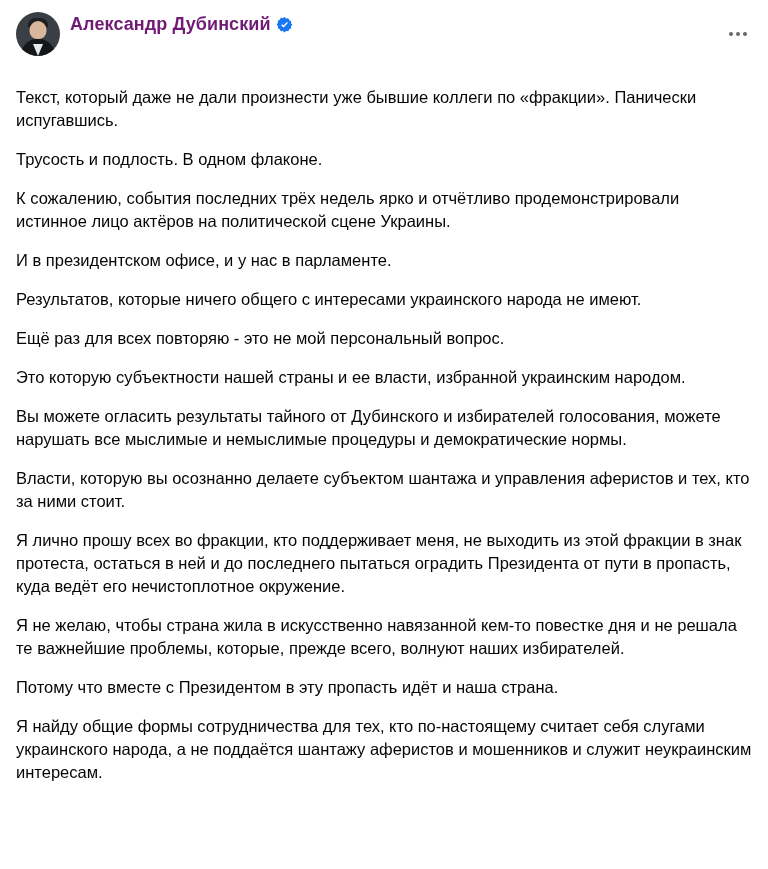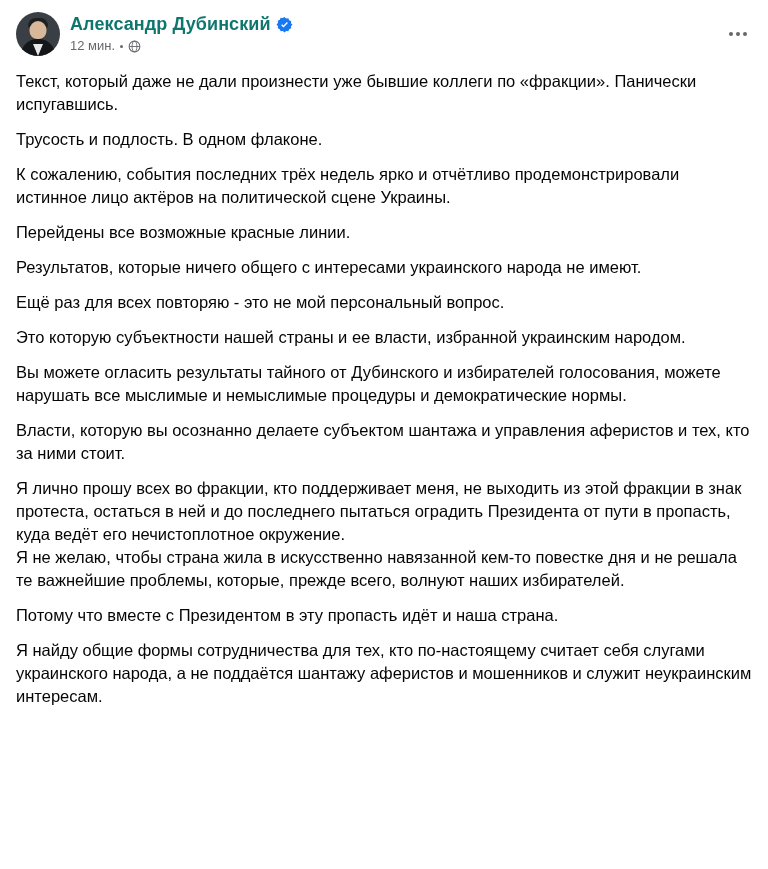--- a/index.html
+++ b/index.html
@@ -83,21 +83,21 @@
     padding-top: 1px;
   }
   .name-row {
     display: flex;
     align-items: center;
     gap: 5px;
   }
   .author-name {
     font-size: 18px;
     font-weight: bold;
-    color: #0f766e;
+    color: #701a75;
     line-height: 22px;
     letter-spacing: 0.1px;
   }
   .verified {
     width: 17px;
     height: 17px;
     flex: 0 0 17px;
     display: inline-block;
   }
   .meta-row {
@@ -141,21 +141,21 @@
     background: #65676b;
     display: block;
   }
   .post-body {
     padding: 8px 0 0 0;
     font-size: 16.5px;
     line-height: 23px;
     color: #050505;
   }
   .para {
-    margin: 0 0 12px 0;
+    margin: 16px 0 12px 0;
     white-space: pre-wrap;
   }
   .para.tight {
     margin-bottom: 0;
   }
   .para:last-child {
     margin-bottom: 0;
   }
 </style>
 </head>
@@ -173,45 +173,34 @@
     <div class="header-text">
       <div class="name-row">
         <span class="author-name">Александр Дубинский</span>
         <span class="verified">
           <svg viewBox="0 0 24 24" width="17" height="17" aria-hidden="true">
             <path fill="#1877F2" d="M12 1.5l2.3 2.1 3.1-.4 1.2 2.9 2.9 1.2-.4 3.1L23.2 12l-2.1 2.3.4 3.1-2.9 1.2-1.2 2.9-3.1-.4L12 23.2l-2.3-2.1-3.1.4-1.2-2.9-2.9-1.2.4-3.1L.8 12l2.1-2.3-.4-3.1 2.9-1.2 1.2-2.9 3.1.4z"></path>
             <path fill="#ffffff" d="M10.6 16.2l-3.3-3.3 1.4-1.4 1.9 1.9 4.8-4.8 1.4 1.4z"></path>
           </svg>
         </span>
       </div>
-      <div class="meta-row">
-        <span>12 мин.</span>
-        <span class="meta-dot"></span>
-        <span class="globe">
-          <svg viewBox="0 0 16 16" width="13" height="13" aria-hidden="true">
-            <circle cx="8" cy="8" r="6.6" fill="none" stroke="#65676b" stroke-width="1.3"></circle>
-            <ellipse cx="8" cy="8" rx="3" ry="6.6" fill="none" stroke="#65676b" stroke-width="1.1"></ellipse>
-            <line x1="1.6" y1="8" x2="14.4" y2="8" stroke="#65676b" stroke-width="1.1"></line>
-          </svg>
-        </span>
-      </div>
     </div>
   </div>
 
   <div class="menu-button">
     <span></span>
     <span></span>
     <span></span>
   </div>
 
   <div class="post-body">
       <div class="para">Текст, который даже не дали произнести уже бывшие коллеги по «фракции». Панически испугавшись.</div>
       <div class="para">Трусость и подлость. В одном флаконе.</div>
       <div class="para">К сожалению, события последних трёх недель ярко и отчётливо продемонстрировали истинное лицо актёров на политической сцене Украины.</div>
-      <div class="para">Перейдены все возможные красные линии.</div>
+      <div class="para">И в президентском офисе, и у нас в парламенте.</div>
       <div class="para">Результатов, которые ничего общего с интересами украинского народа не имеют.</div>
       <div class="para">Ещё раз для всех повторяю - это не мой персональный вопрос.</div>
       <div class="para">Это которую субъектности нашей страны и ее власти, избранной украинским народом.</div>
       <div class="para">Вы можете огласить результаты тайного от Дубинского и избирателей голосования, можете нарушать все мыслимые и немыслимые процедуры и демократические нормы.</div>
       <div class="para">Власти, которую вы осознанно делаете субъектом шантажа и управления аферистов и тех, кто за ними стоит.</div>
       <div class="para tight">Я лично прошу всех во фракции, кто поддерживает меня, не выходить из этой фракции в знак протеста, остаться в ней и до последнего пытаться оградить Президента от пути в пропасть, куда ведёт его нечистоплотное окружение.</div>
       <div class="para">Я не желаю, чтобы страна жила в искусственно навязанной кем-то повестке дня и не решала те важнейшие проблемы, которые, прежде всего, волнуют наших избирателей.</div>
       <div class="para">Потому что вместе с Президентом в эту пропасть идёт и наша страна.</div>
       <div class="para">Я найду общие формы сотрудничества для тех, кто по-настоящему считает себя слугами украинского народа, а не поддаётся шантажу аферистов и мошенников и служит неукраинским интересам.</div>
     </div>

